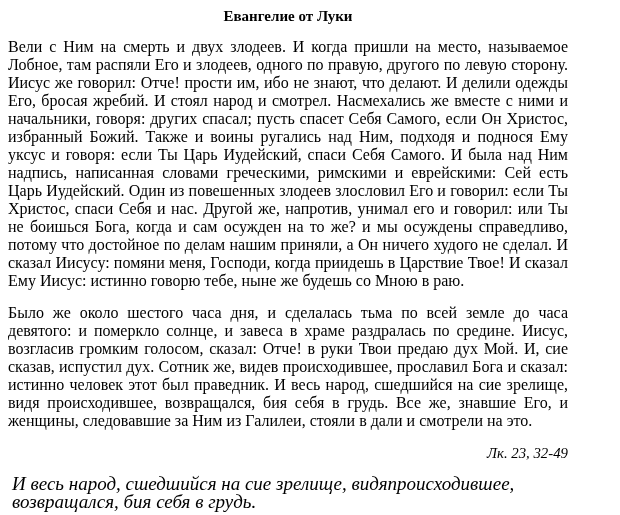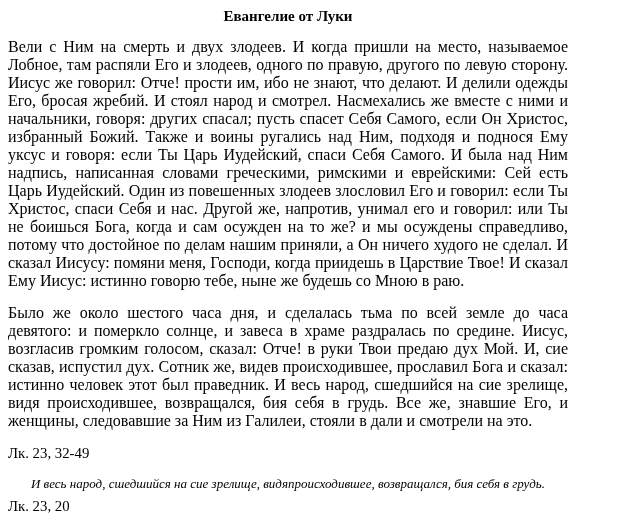--- a/index.html
+++ b/index.html
@@ -29,32 +29,33 @@
     margin: 0 0 13px 0;
   }
   .body-paragraph {
     font-size: 16px;
     line-height: 18px;
     text-align: justify;
     margin: 0 0 14px 0;
   }
   .reference {
     font-size: 14.8px;
+    font-style: italic;
     line-height: 18px;
-    text-align: left;
+    text-align: right;
     margin: 0;
   }
   .reference-top {
     margin-bottom: 13px;
   }
   .pull-quote {
-    font-size: 13px;
+    font-size: 19px;
     font-style: italic;
     line-height: 18px;
-    text-align: center;
+    text-align: left;
     margin: 4px;
   }
 </style>
 </head>
 <body>
 
 <div class="page">
 
   <h1 class="doc-title">Евангелие от Луки</h1>
 

